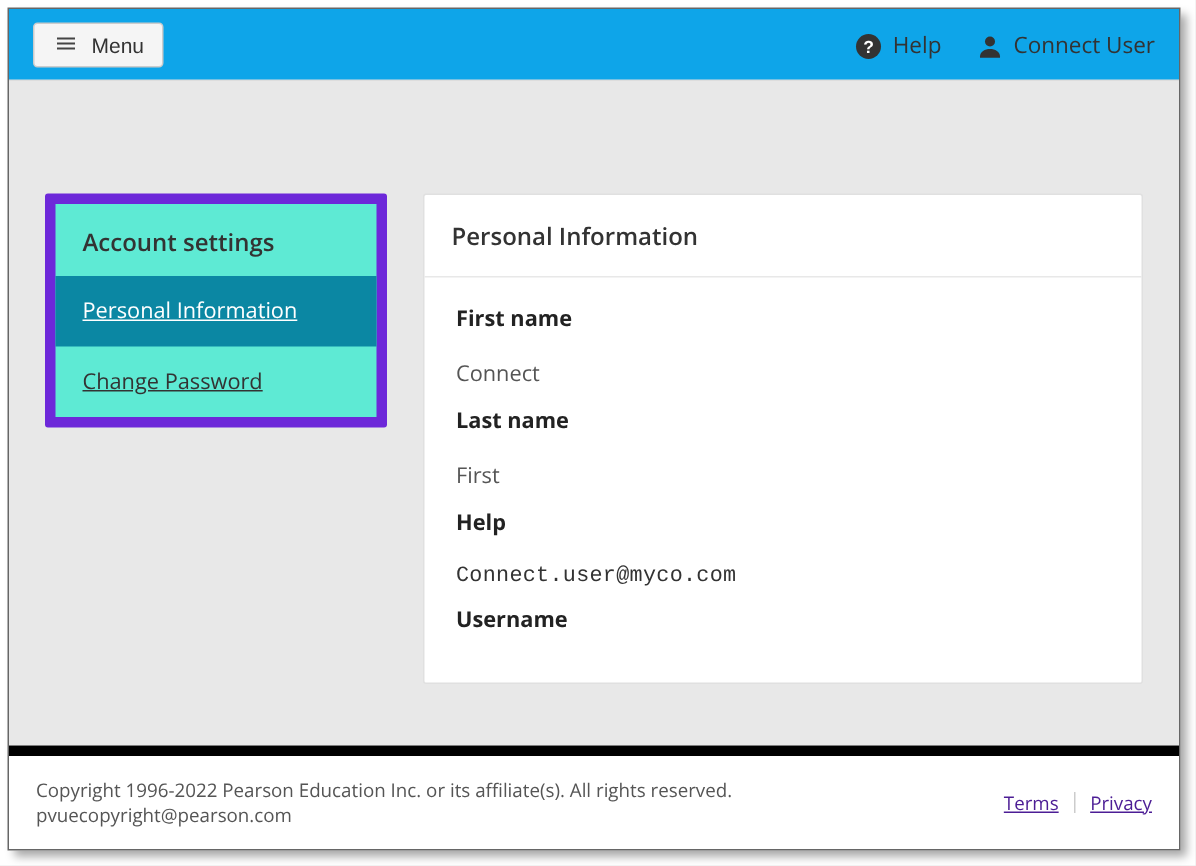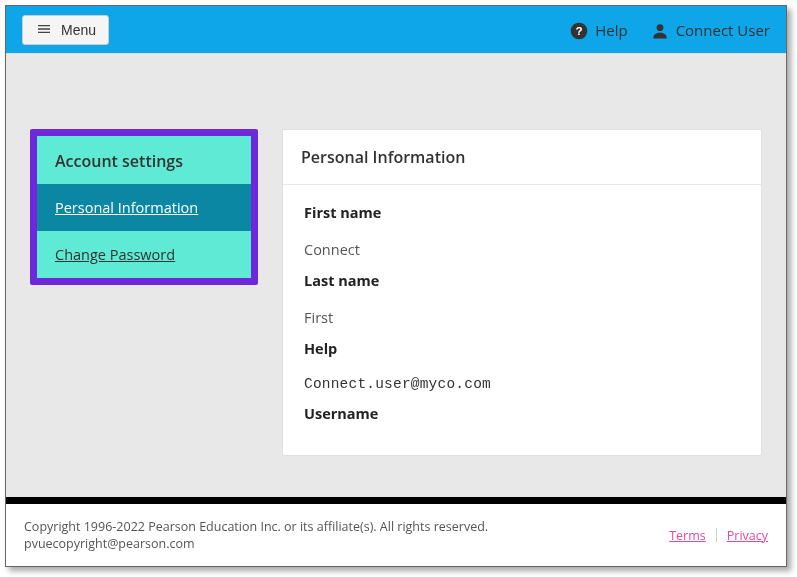--- a/index.html
+++ b/index.html
@@ -148,21 +148,21 @@
     }
     .footer-left {
       flex: 1;
     }
     .footer-links {
       display: flex;
       align-items: center;
       gap: 10px;
     }
     .footer-link {
-      color: #ec4899;
+      color: #4c1d95;
       text-decoration: underline;
       cursor: pointer;
       font-size: 12.5px;
     }
     .footer-divider {
       width: 1px;
       height: 14px;
       background: #ccc;
     }
   </style>

